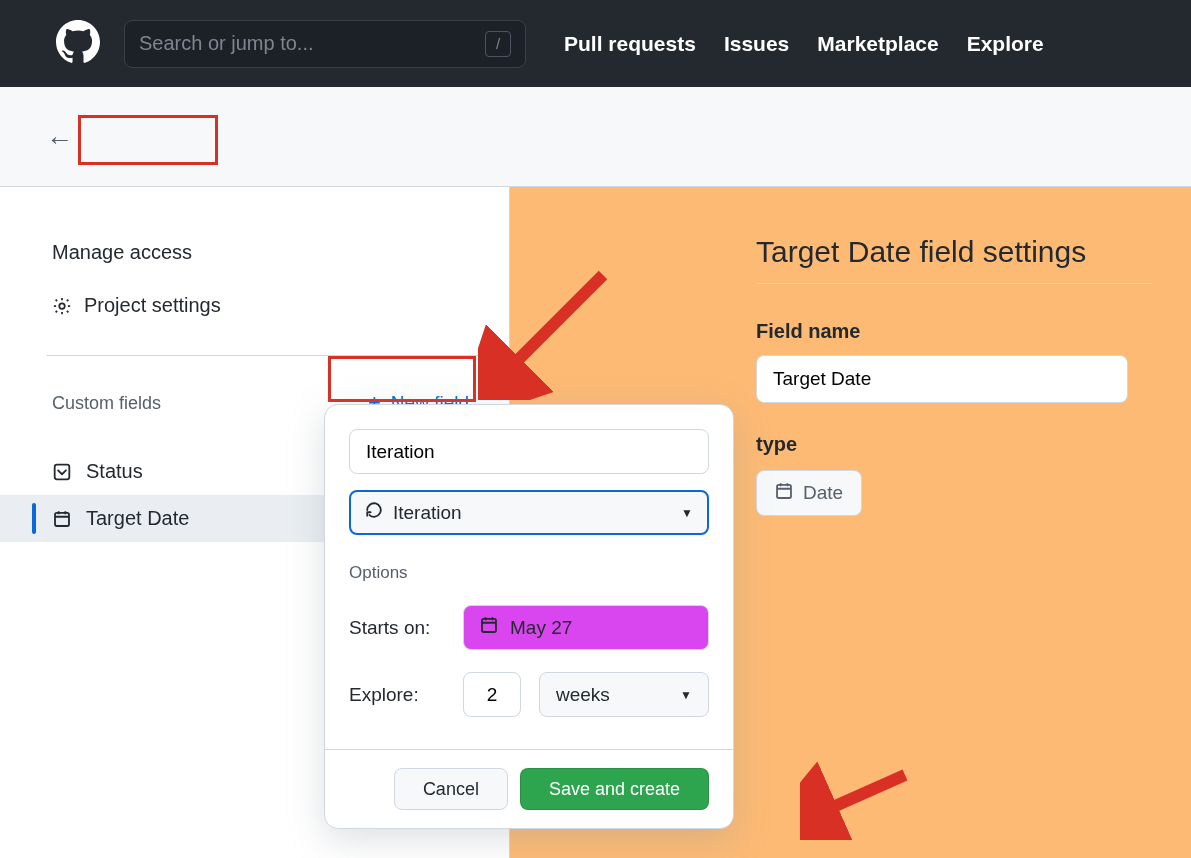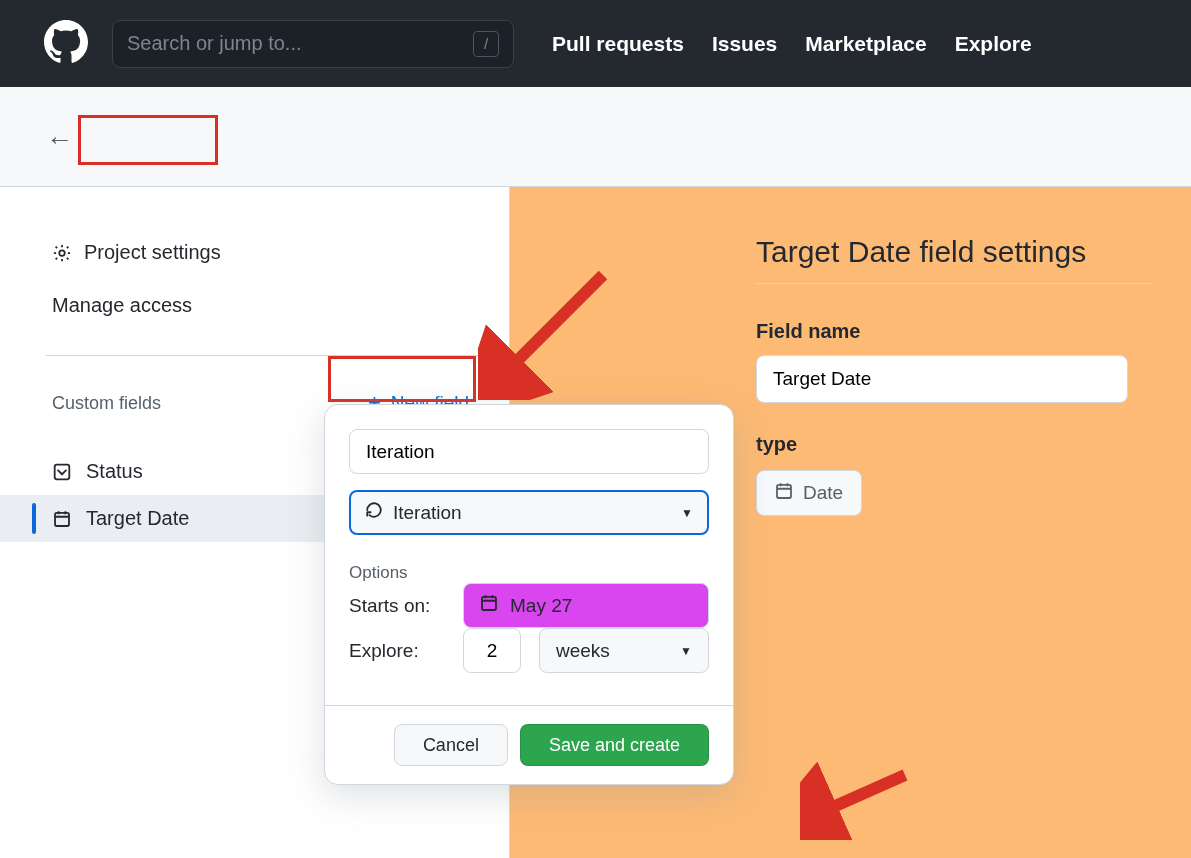--- a/index.html
+++ b/index.html
@@ -12,21 +12,21 @@
     overflow: hidden;
     position: relative;
   }
 
   
   .gh-header {
     background: #24292f;
     height: 87px;
     display: flex;
     align-items: center;
-    padding: 0 44px;
+    padding: 0 56px;
     gap: 24px;
   }
   .gh-logo svg { fill: #fff; width: 44px; height: 44px; }
   .search-box {
     display: flex;
     align-items: center;
     justify-content: space-between;
     background: #1c2128;
     border: 1px solid #3b4048;
     border-radius: 8px;
@@ -164,21 +164,21 @@
     border: 2px solid #0969da; border-radius: 8px;
     background: #f6f8fa;
     display: flex; align-items: center; justify-content: space-between;
     padding: 0 14px; font-size: 19px; font-weight: 500; cursor: pointer;
   }
   .pop-select .lhs { display:flex; align-items:center; gap:10px; }
   .iter-icon svg { width: 18px; height: 18px; }
   .caret { font-size: 12px; color: #24292f; }
 
   .pop-section-label { font-size: 17px; color: #57606a; margin-top: 28px; }
-  .opt-row { display:flex; align-items:center; gap: 18px; }
+  .opt-row { display:flex; align-items:center; gap: 18px; margin-top: 22px; }
   .opt-label { font-size: 19px; width: 96px; }
   .date-btn {
     flex:1; height: 45px; border:1px solid #d0d7de; border-radius:8px;
     background:#d946ef; display:flex; align-items:center; gap:12px;
     padding: 0 16px; font-size:19px; cursor:pointer;
   }
   .dur-num {
     width: 58px; height: 45px; border:1px solid #d0d7de; border-radius:8px;
     text-align:center; font-size:19px; background:#fff;
   }
@@ -225,30 +225,30 @@
 
 <div class="settings-bar">
   <span class="back-arrow">←</span>
 </div>
 
 <div class="main">
 
   <div class="col-left">
     <div class="nav-list">
       <div class="nav-item">
+        <span>Manage access</span>
+      </div>
+      <div class="nav-item">
         <span class="field-icon">
           <svg viewBox="0 0 16 16" width="20" height="20" fill="none" stroke="#24292f" stroke-width="1.4">
               <circle cx="8" cy="8" r="2.2"></circle>
               <path d="M8 1.5v1.8M8 12.7v1.8M2.9 2.9l1.2 1.2M11.9 11.9l1.2 1.2M1.5 8h1.8M12.7 8h1.8M2.9 13.1l1.2-1.2M11.9 4.1l1.2-1.2"></path>
             </svg>
         </span>
         <span>Project settings</span>
-      </div>
-      <div class="nav-item">
-        <span>Manage access</span>
       </div>
     </div>
 
     <div class="section-divider"></div>
 
     <div class="section-head">
       <h4>Custom fields</h4>
       <div class="new-field-btn">
         <span class="plus">+</span>
         <span>New field</span>

